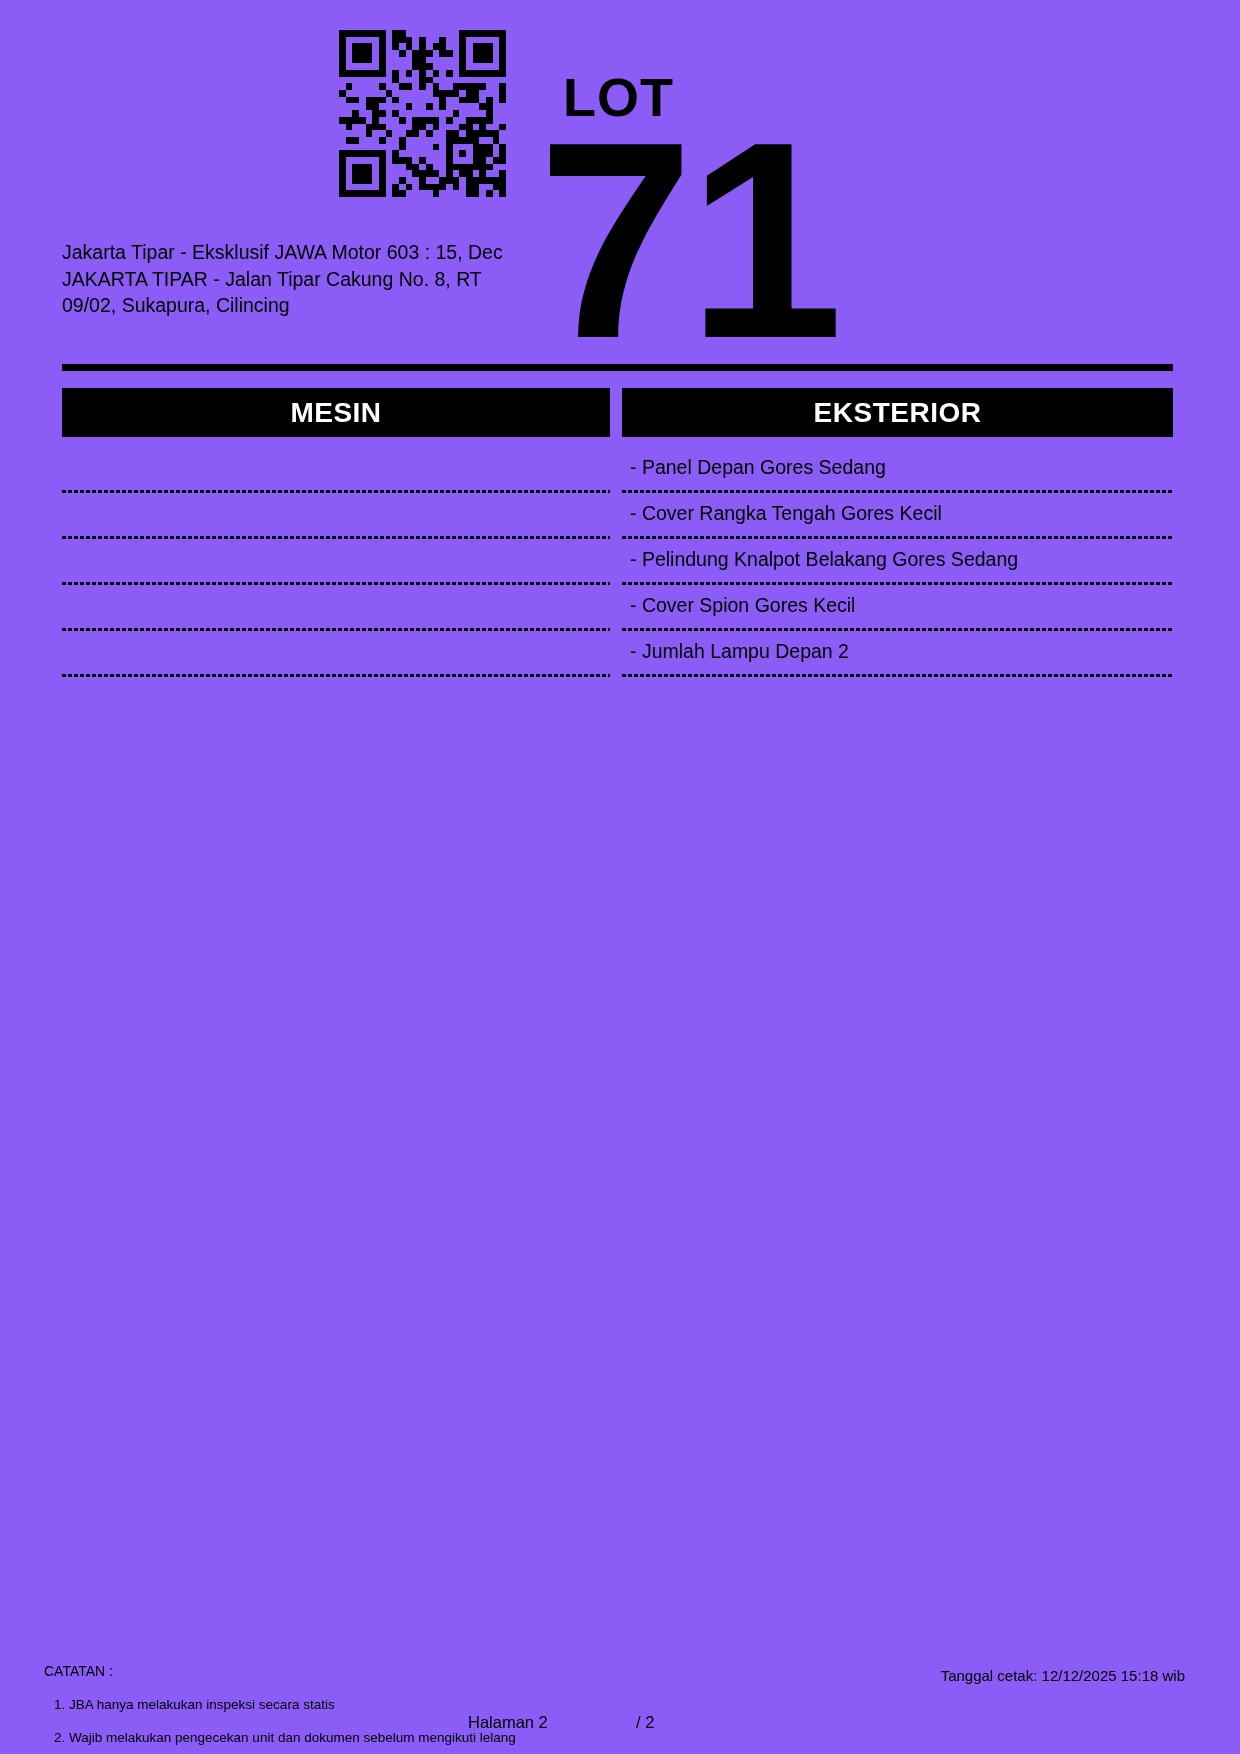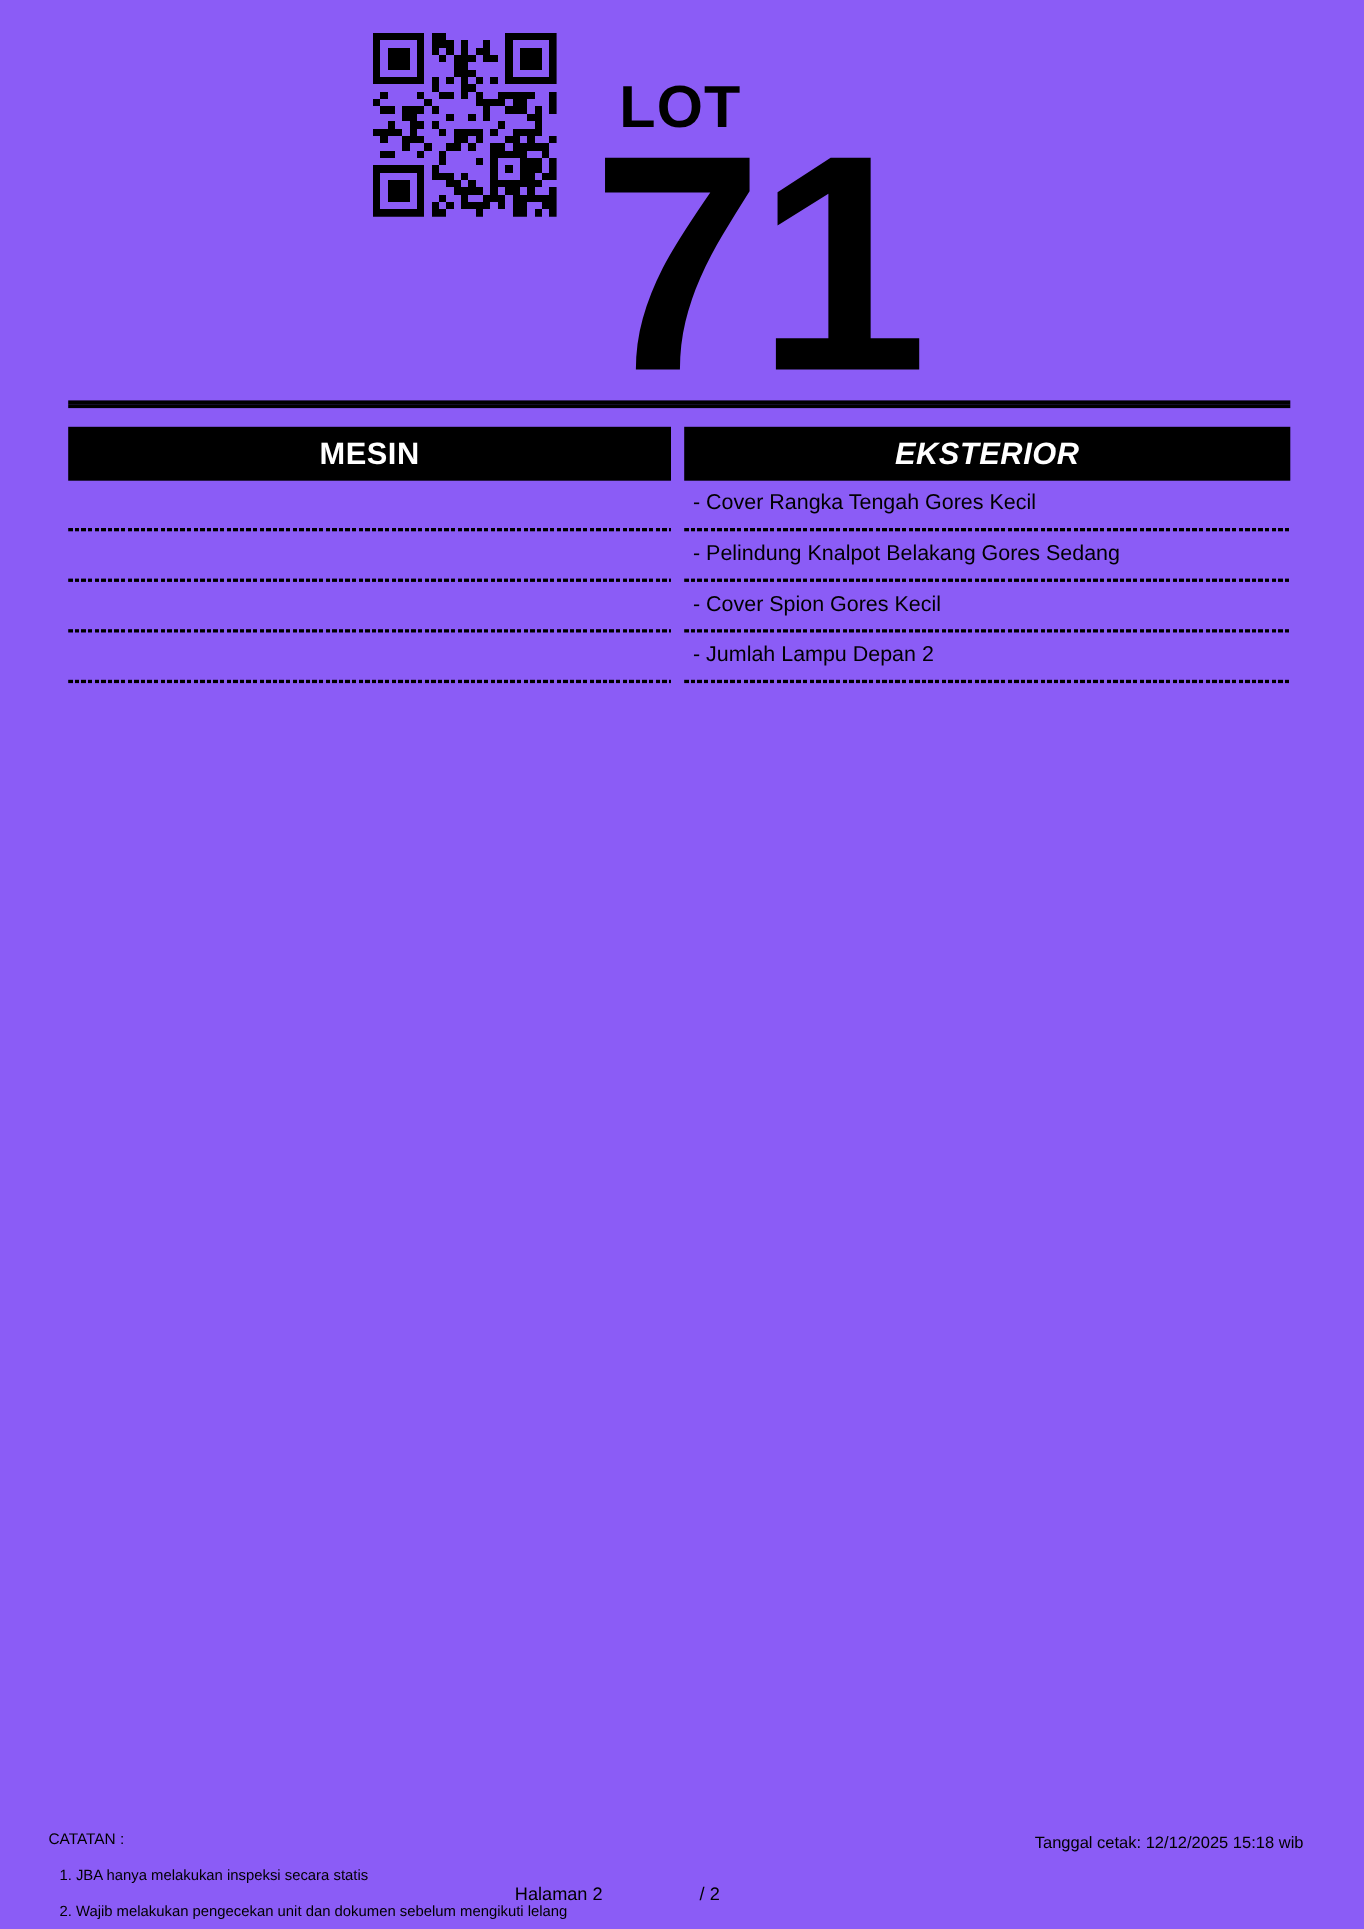--- a/index.html
+++ b/index.html
@@ -72,21 +72,21 @@
     background: #000;
     color: #fff;
     font-size: 28px;
     font-weight: bold;
     letter-spacing: 0.5px;
     display: flex;
     align-items: center;
     justify-content: center;
   }
   .section-bar.left  { width: 548px; }
-  .section-bar.right { width: 551px; font-style: italic; }
+  .section-bar.right { width: 551px; }
 
   
   .rows {
     position: absolute;
     left: 62px; top: 437px;
     width: 1111px;
   }
   .row { display: flex; gap: 12px; height: 46px; }
   .row.first { height: 56px; }
   .cell { position: relative; }
@@ -433,29 +433,43 @@
         <rect x="19" y="24" width="1" height="1"></rect>
         <rect x="20" y="24" width="1" height="1"></rect>
         <rect x="22" y="24" width="1" height="1"></rect>
         <rect x="24" y="24" width="1" height="1"></rect>
       </svg>
     </div>
 
   <div class="lot-label">LOT</div>
   <div class="lot-number">71</div>
 
+  <div class="auction-info">
+    <div>Jakarta Tipar - Eksklusif JAWA Motor 603 : 15, Dec</div>
+    <div>JAKARTA TIPAR - Jalan Tipar Cakung No. 8, RT</div>
+    <div>09/02, Sukapura, Cilincing</div>
+  </div>
 
   <div class="double-rule"></div>
 
   <div class="section-bars">
     <div class="section-bar left">MESIN</div>
     <div class="section-bar right">EKSTERIOR</div>
   </div>
 
   <div class="rows">
+    <div class="row first">
+      <div class="cell left">
+          <div class="dash"></div>
+        </div>
+      <div class="cell right">
+        <div class="item-text">- Panel Depan Gores Sedang</div>
+        <div class="dash"></div>
+      </div>
+    </div>
     <div class="row">
       <div class="cell left">
           <div class="dash"></div>
         </div>
       <div class="cell right">
         <div class="item-text">- Cover Rangka Tengah Gores Kecil</div>
         <div class="dash"></div>
       </div>
     </div>
     <div class="row">

